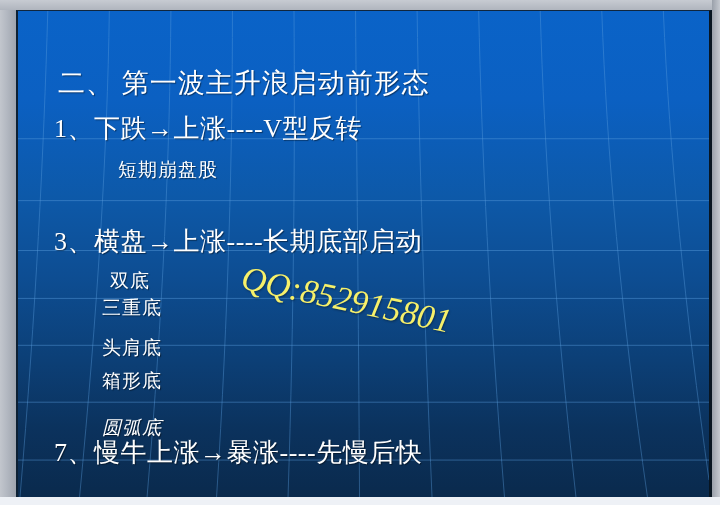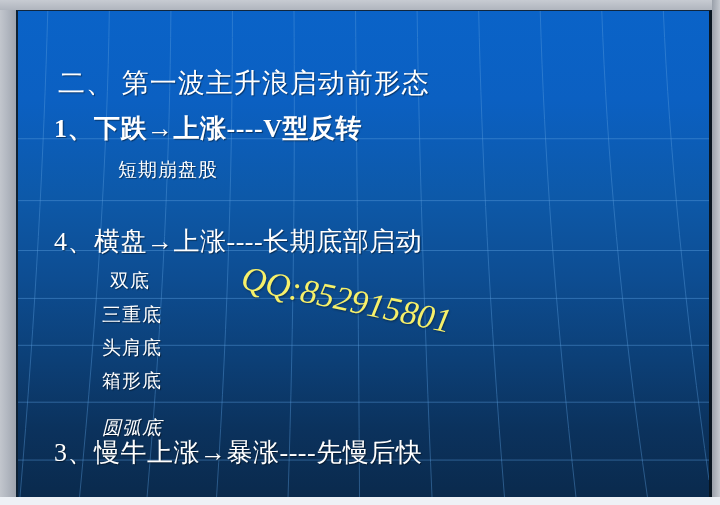--- a/index.html
+++ b/index.html
@@ -157,38 +157,38 @@
         <path d="M 526 0 C 530 140, 541 300, 562 487"></path>
         <path d="M 588 0 C 593 140, 607 300, 634 487"></path>
         <path d="M 650 0 C 656 140, 672 300, 696 470"></path>
       </g>
     </svg>
 
     <div id="content">
 
       <div class="line title" style="left:40px; top:54px;">二、 第一波主升浪启动前形态</div>
 
-      <div class="line major" style="left:36px; top:100px;font-weight:bold;">1、下跌→上涨----V型反转</div>
+      <div class="line major" style="left:36px; top:100px;">1、下跌→上涨----V型反转</div>
 
       <div class="line sub" style="left:100px; top:146px;font-family:Liberation Mono, monospace;">短期崩盘股</div>
 
 
-      <div class="line major" style="left:36px; top:213px;">4、横盘→上涨----长期底部启动</div>
+      <div class="line major" style="left:36px; top:213px;">3、横盘→上涨----长期底部启动</div>
 
       <div class="line sub" style="left:92px; top:257px;">双底</div>
 
-      <div class="line sub" style="left:84px; top:291px;">三重底</div>
+      <div class="line sub" style="left:84px; top:284px;">三重底</div>
 
       <div class="line sub" style="left:84px; top:324px;">头肩底</div>
 
       <div class="line sub" style="left:84px; top:357px;text-align:right;">箱形底</div>
 
       <div class="line sub" style="left:84px; top:404px;font-style:italic;">圆弧底</div>
 
-      <div class="line major" style="left:36px; top:424px;">3、慢牛上涨→暴涨----先慢后快</div>
+      <div class="line major" style="left:36px; top:424px;">7、慢牛上涨→暴涨----先慢后快</div>
 
       <div id="qq-watermark">QQ:852915801</div>
 
     </div>
   </div>
 
   <div id="left-mat"></div>
   <div id="top-mat"></div>
   <div id="right-mat"></div>
   <div id="bottom-mat"></div>

